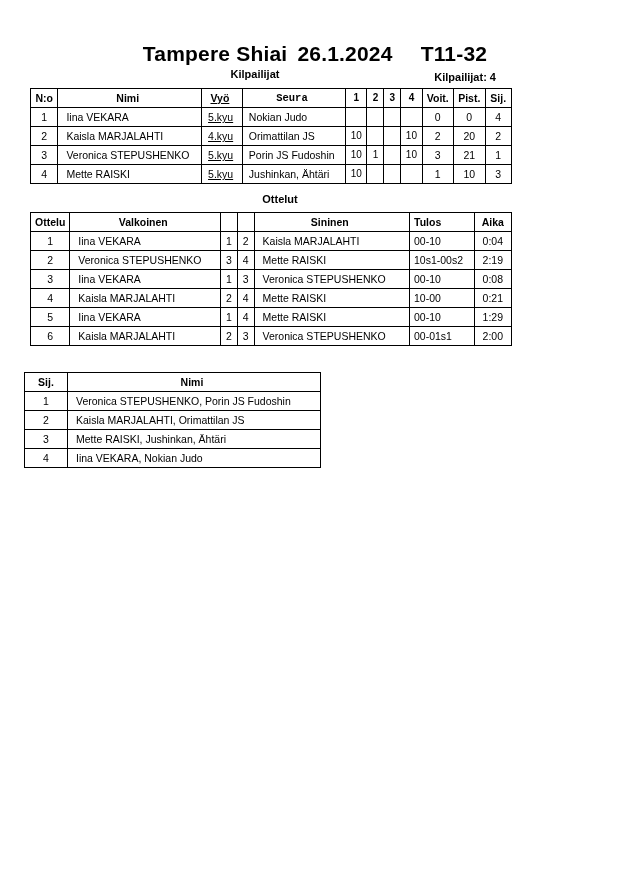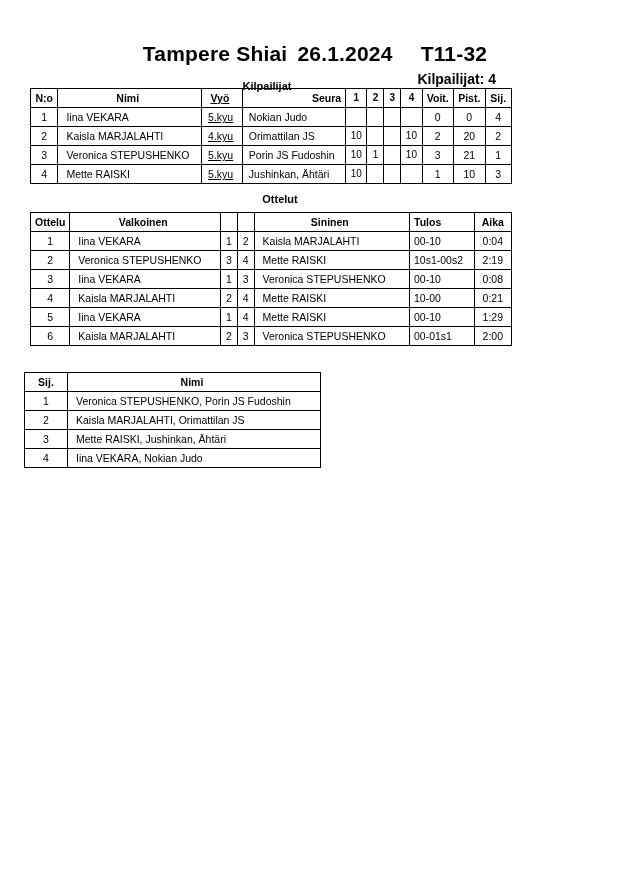--- a/index.html
+++ b/index.html
@@ -33,39 +33,38 @@
   .title-row .gap2 { display: inline-block; width: 28px; }
 
   .section-label {
     position: absolute;
     font-size: 11px;
     font-weight: bold;
     text-align: center;
   }
   .label-kilpailijat {
     top: 68px;
-    left: 12px;
+    left: 0;
     width: 510px;
-    margin-top: 12px;
   }
   .label-ottelut {
     top: 193px;
     left: 0;
     width: 560px;
   }
   .label-tulokset {
     top: 353px;
     left: 0;
     width: 320px;
   }
   .count-note {
     position: absolute;
     top: 71px;
     right: 16px;
-    font-size: 14px;
+    font-size: 11px;
     font-weight: bold;
   }
 
   table {
     border-collapse: collapse;
     font-size: 10.5px;
   }
   table td, table th {
     border: 1px solid #000000;
     padding: 0 4px;
@@ -89,21 +88,21 @@
   .tbl-competitors .c-no     { width: 22px;  text-align: center; border-radius: 6px; }
   .tbl-competitors .c-name   { width: 160px; text-align: left; padding-left: 8px; }
   .tbl-competitors .c-belt   { width: 48px;  text-align: left; padding-left: 6px; text-decoration: underline; }
   .tbl-competitors .c-club   { width: 118px; text-align: left; padding-left: 6px; }
   .tbl-competitors .c-round  { width: 17px;  text-align: center; font-size: 10px; }
   .tbl-competitors .c-voit   { width: 24px;  text-align: center; }
   .tbl-competitors .c-pist   { width: 24px;  text-align: center; }
   .tbl-competitors .c-sij    { width: 24px;  text-align: center; }
   .tbl-competitors thead th.c-name { text-align: center; padding-left: 0; }
   .tbl-competitors thead th.c-belt { text-align: center; padding-left: 0; }
-  .tbl-competitors thead th.c-club { text-align: right; padding-left: 0; }
+  .tbl-competitors thead th.c-club { text-align: center; padding-left: 0; font-family: Liberation Mono, monospace; }
 
   
   .tbl-matches {
     position: absolute;
     top: 212px;
     left: 30px;
   }
   .tbl-matches .m-no     { width: 30px;  text-align: center; }
   .tbl-matches .m-white  { width: 170px; text-align: left; padding-left: 8px; }
   .tbl-matches .m-sw     { width: 12px;  text-align: center; }

